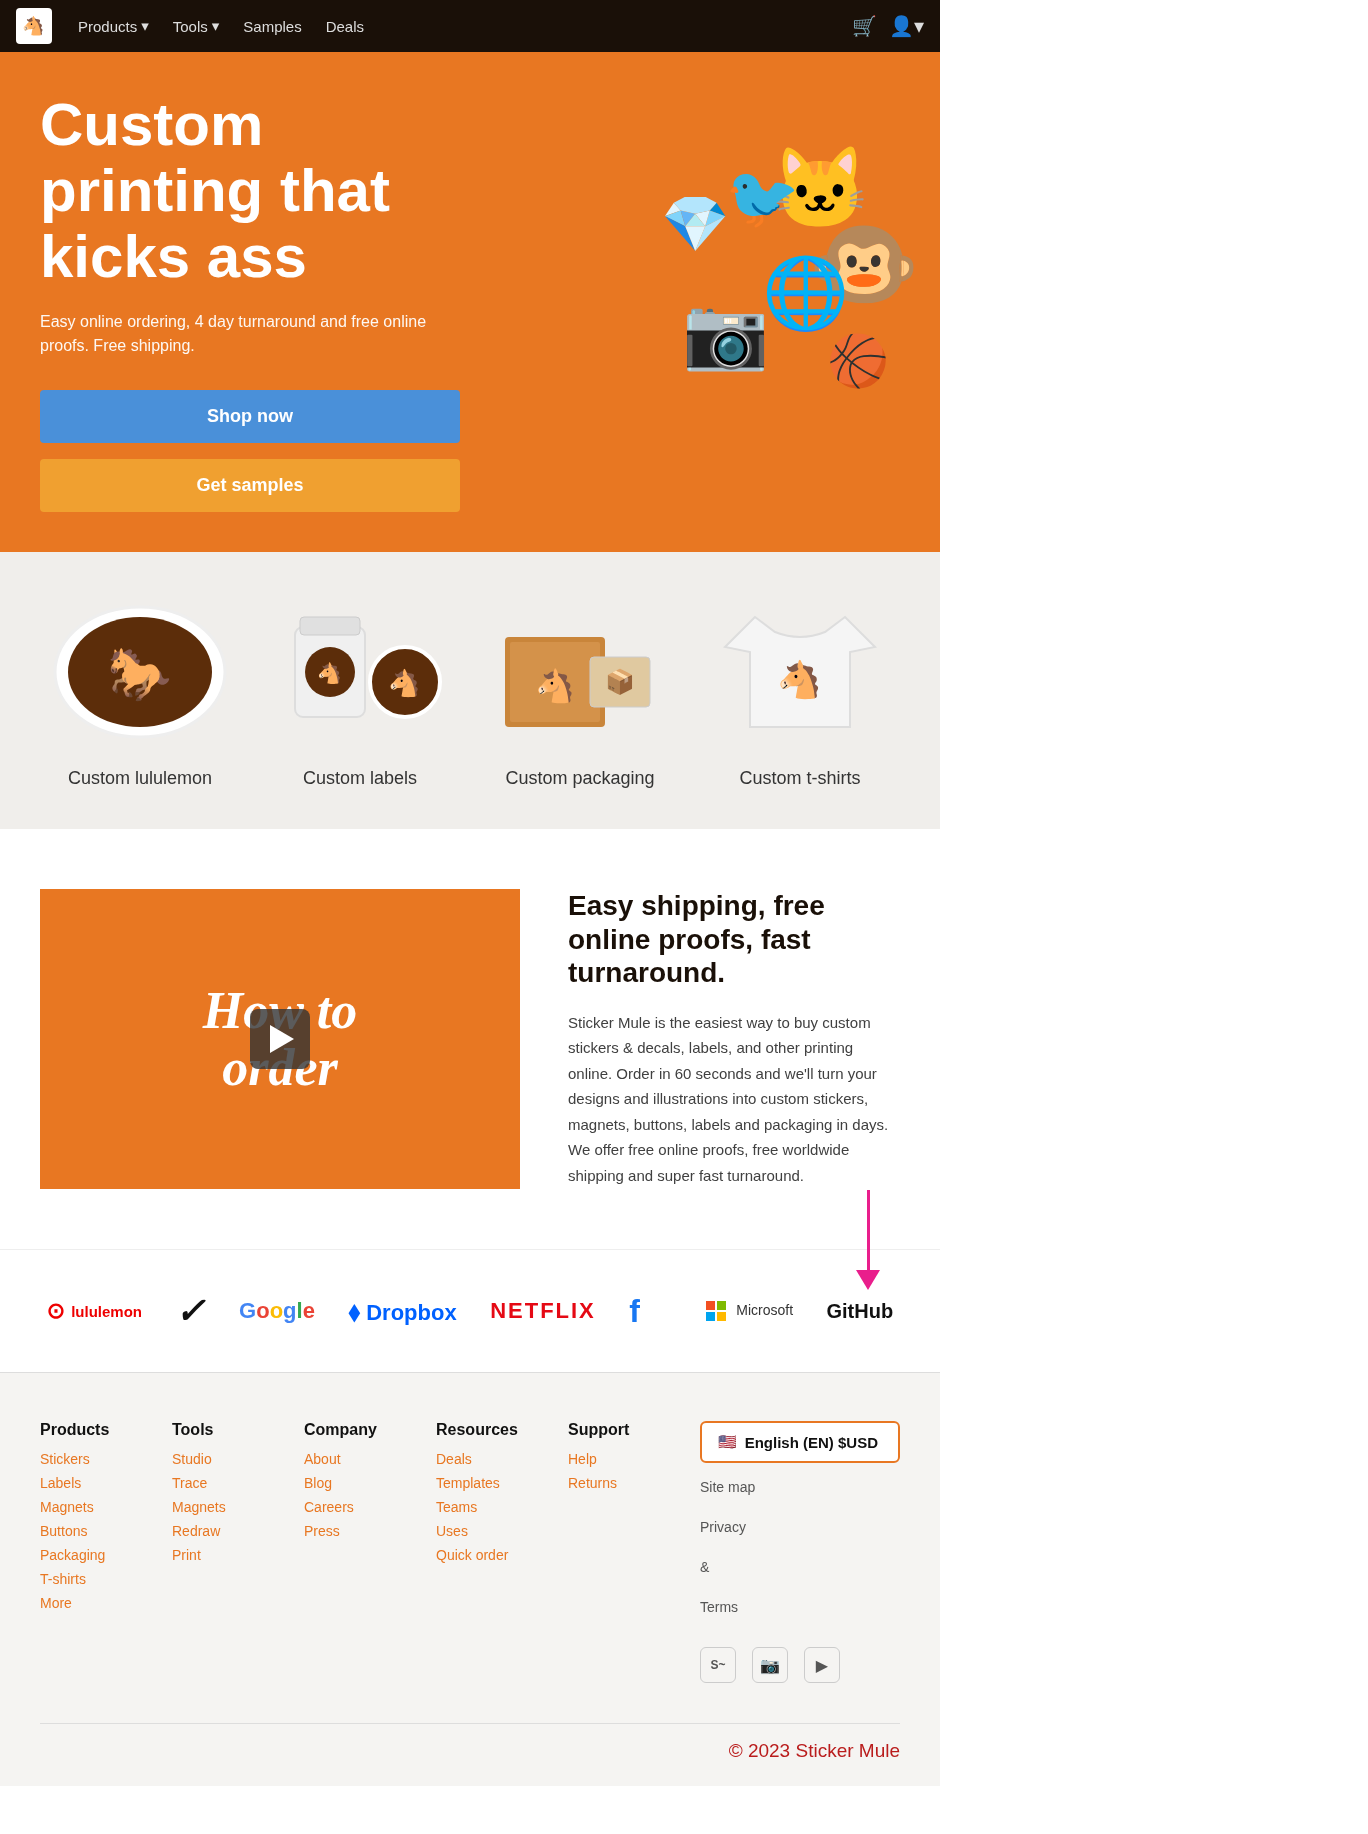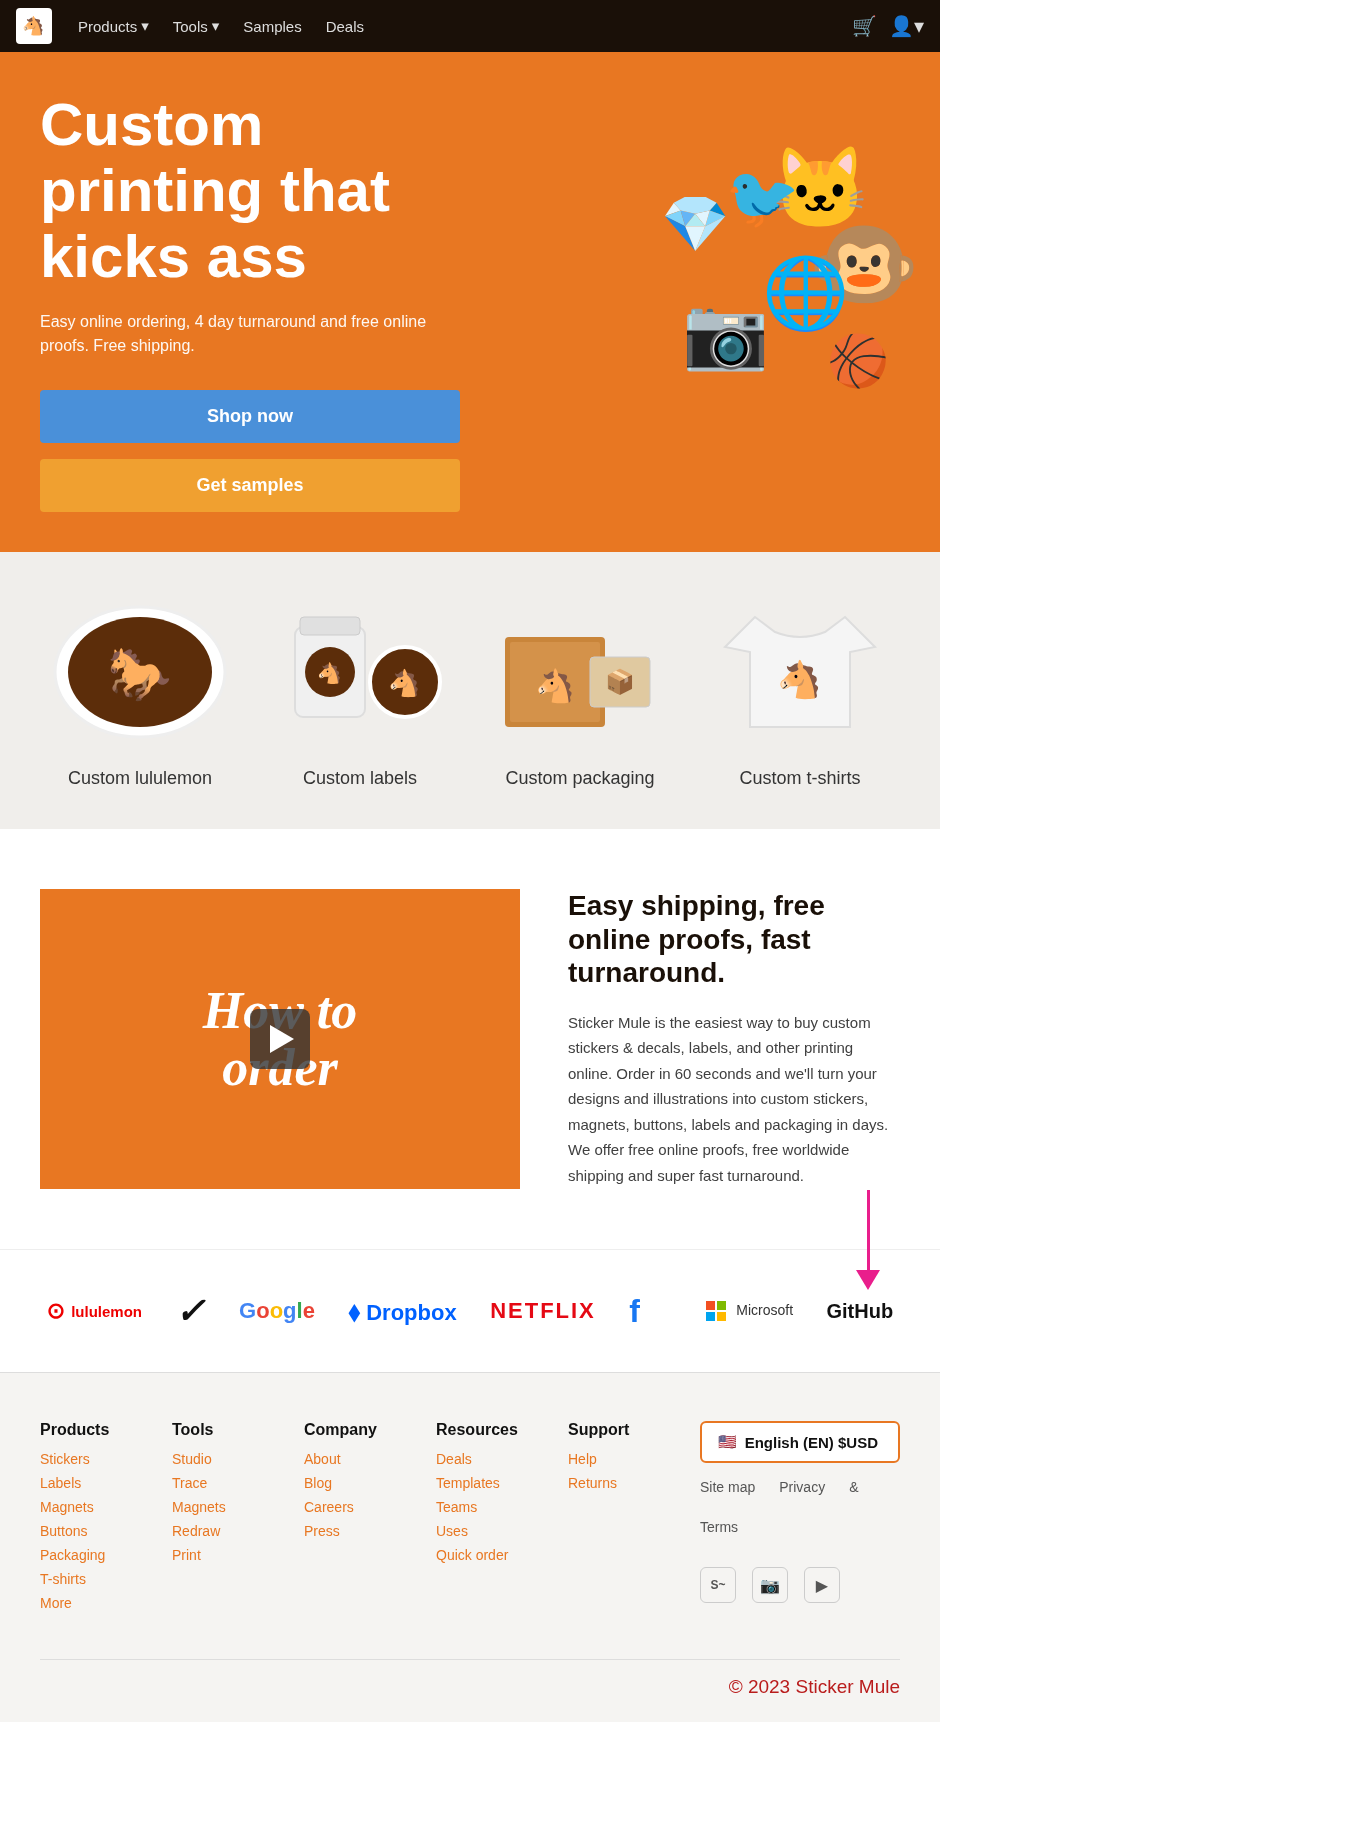--- a/index.html
+++ b/index.html
@@ -253,20 +253,21 @@
       color: #111;
       background: #fff;
       cursor: pointer;
       display: flex; align-items: center; gap: 8px;
       width: 100%;
     }
     .footer-links-row {
       display: flex;
       gap: 24px;
       flex-wrap: wrap;
+      flex-direction: column;
     }
     .footer-links-row a {
       color: #555;
       font-size: 14px;
       text-decoration: none;
       cursor: pointer;
     }
     .footer-social {
       display: flex;
       gap: 16px;

